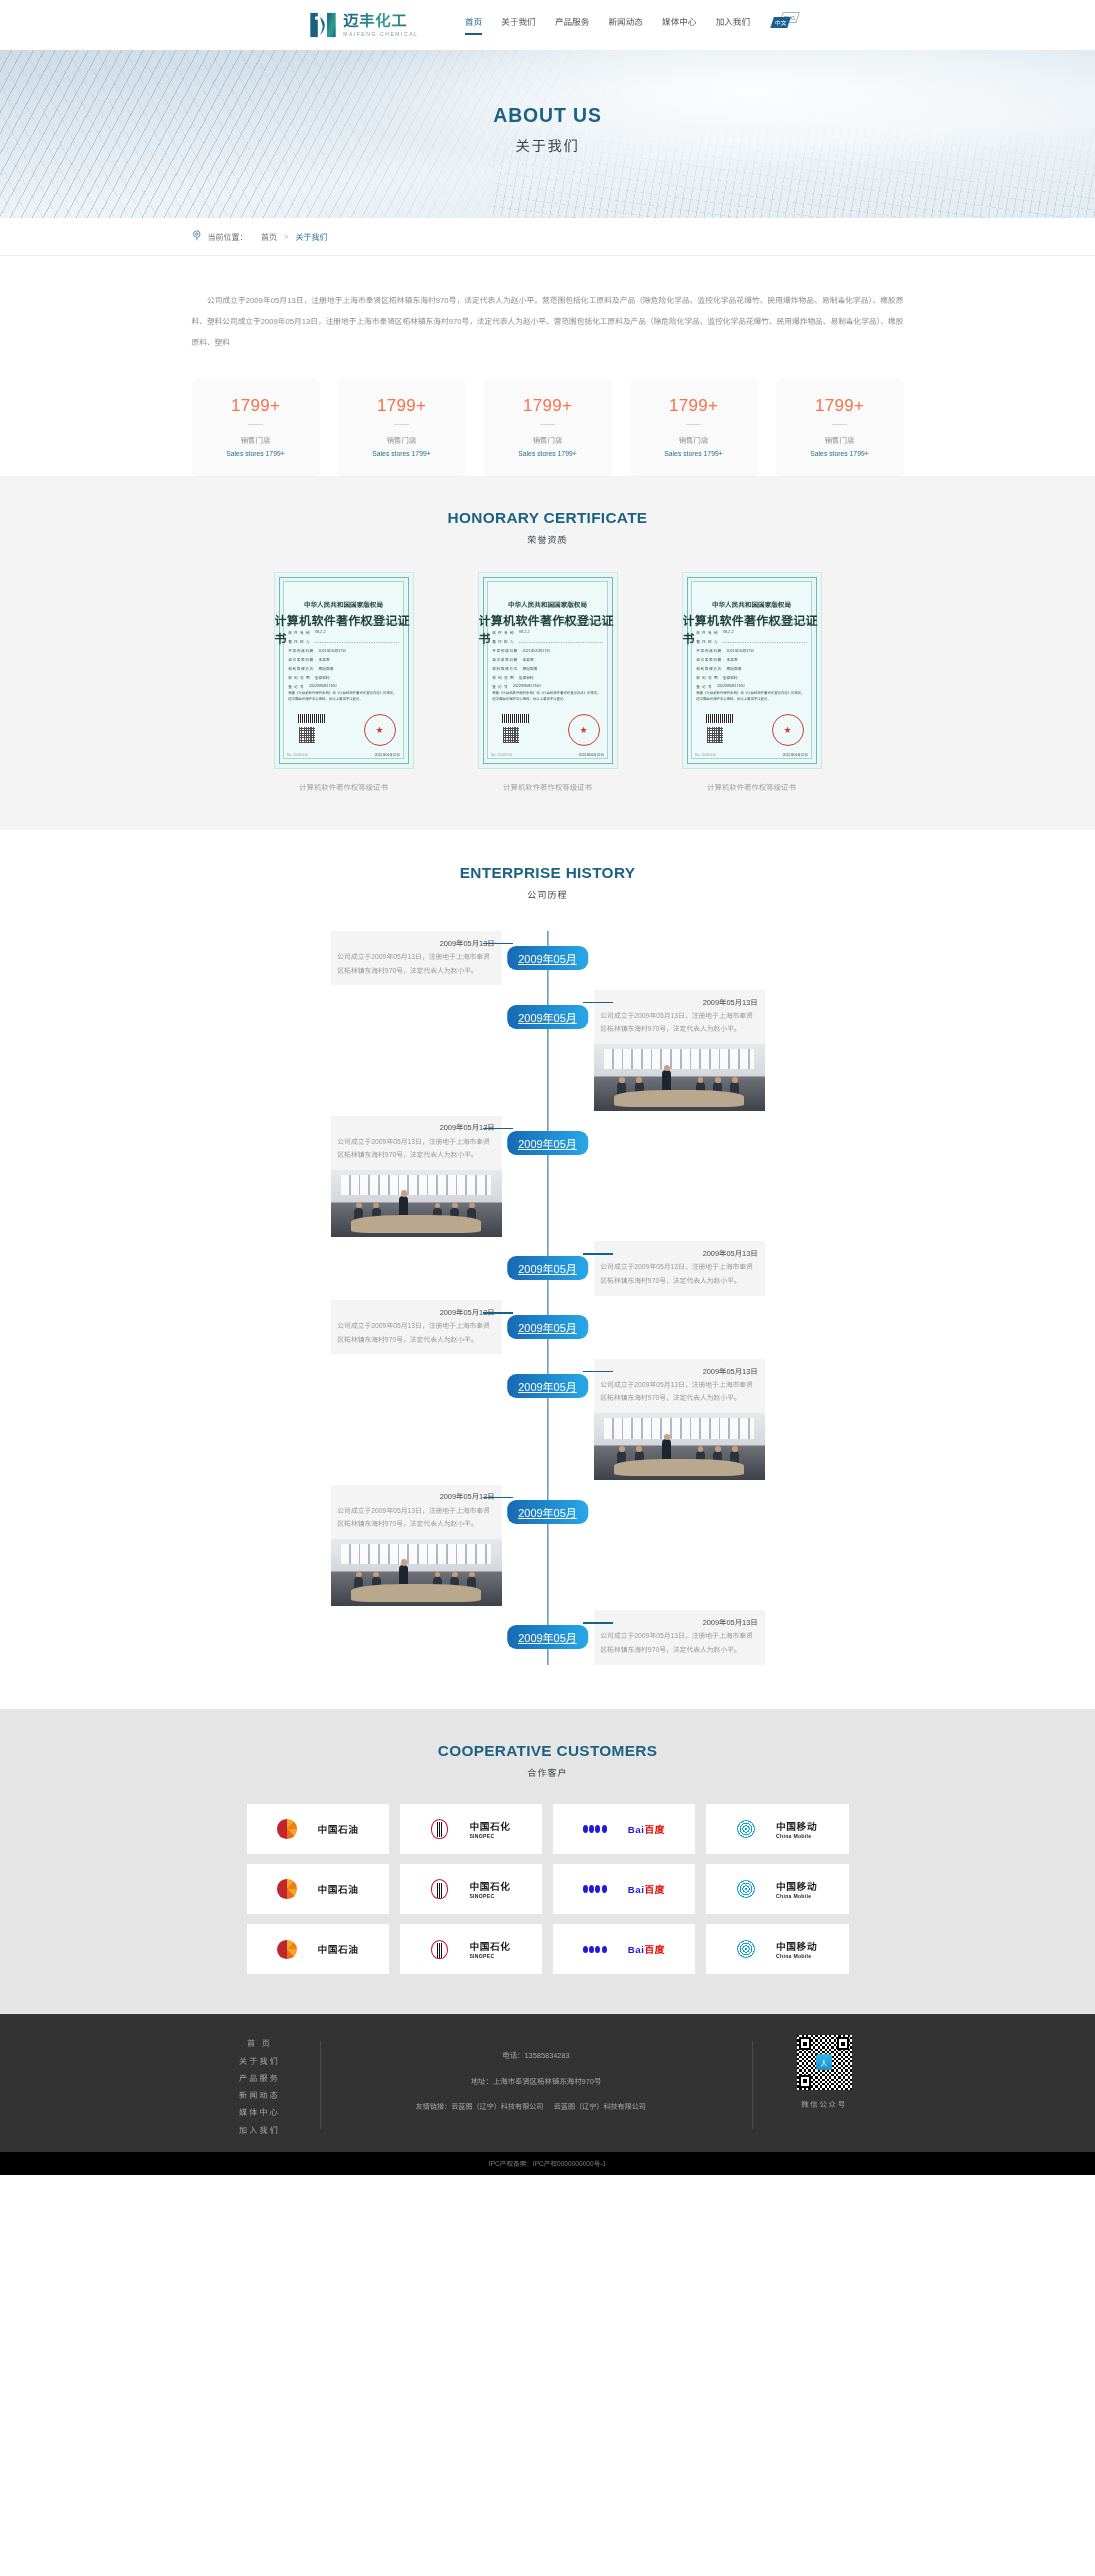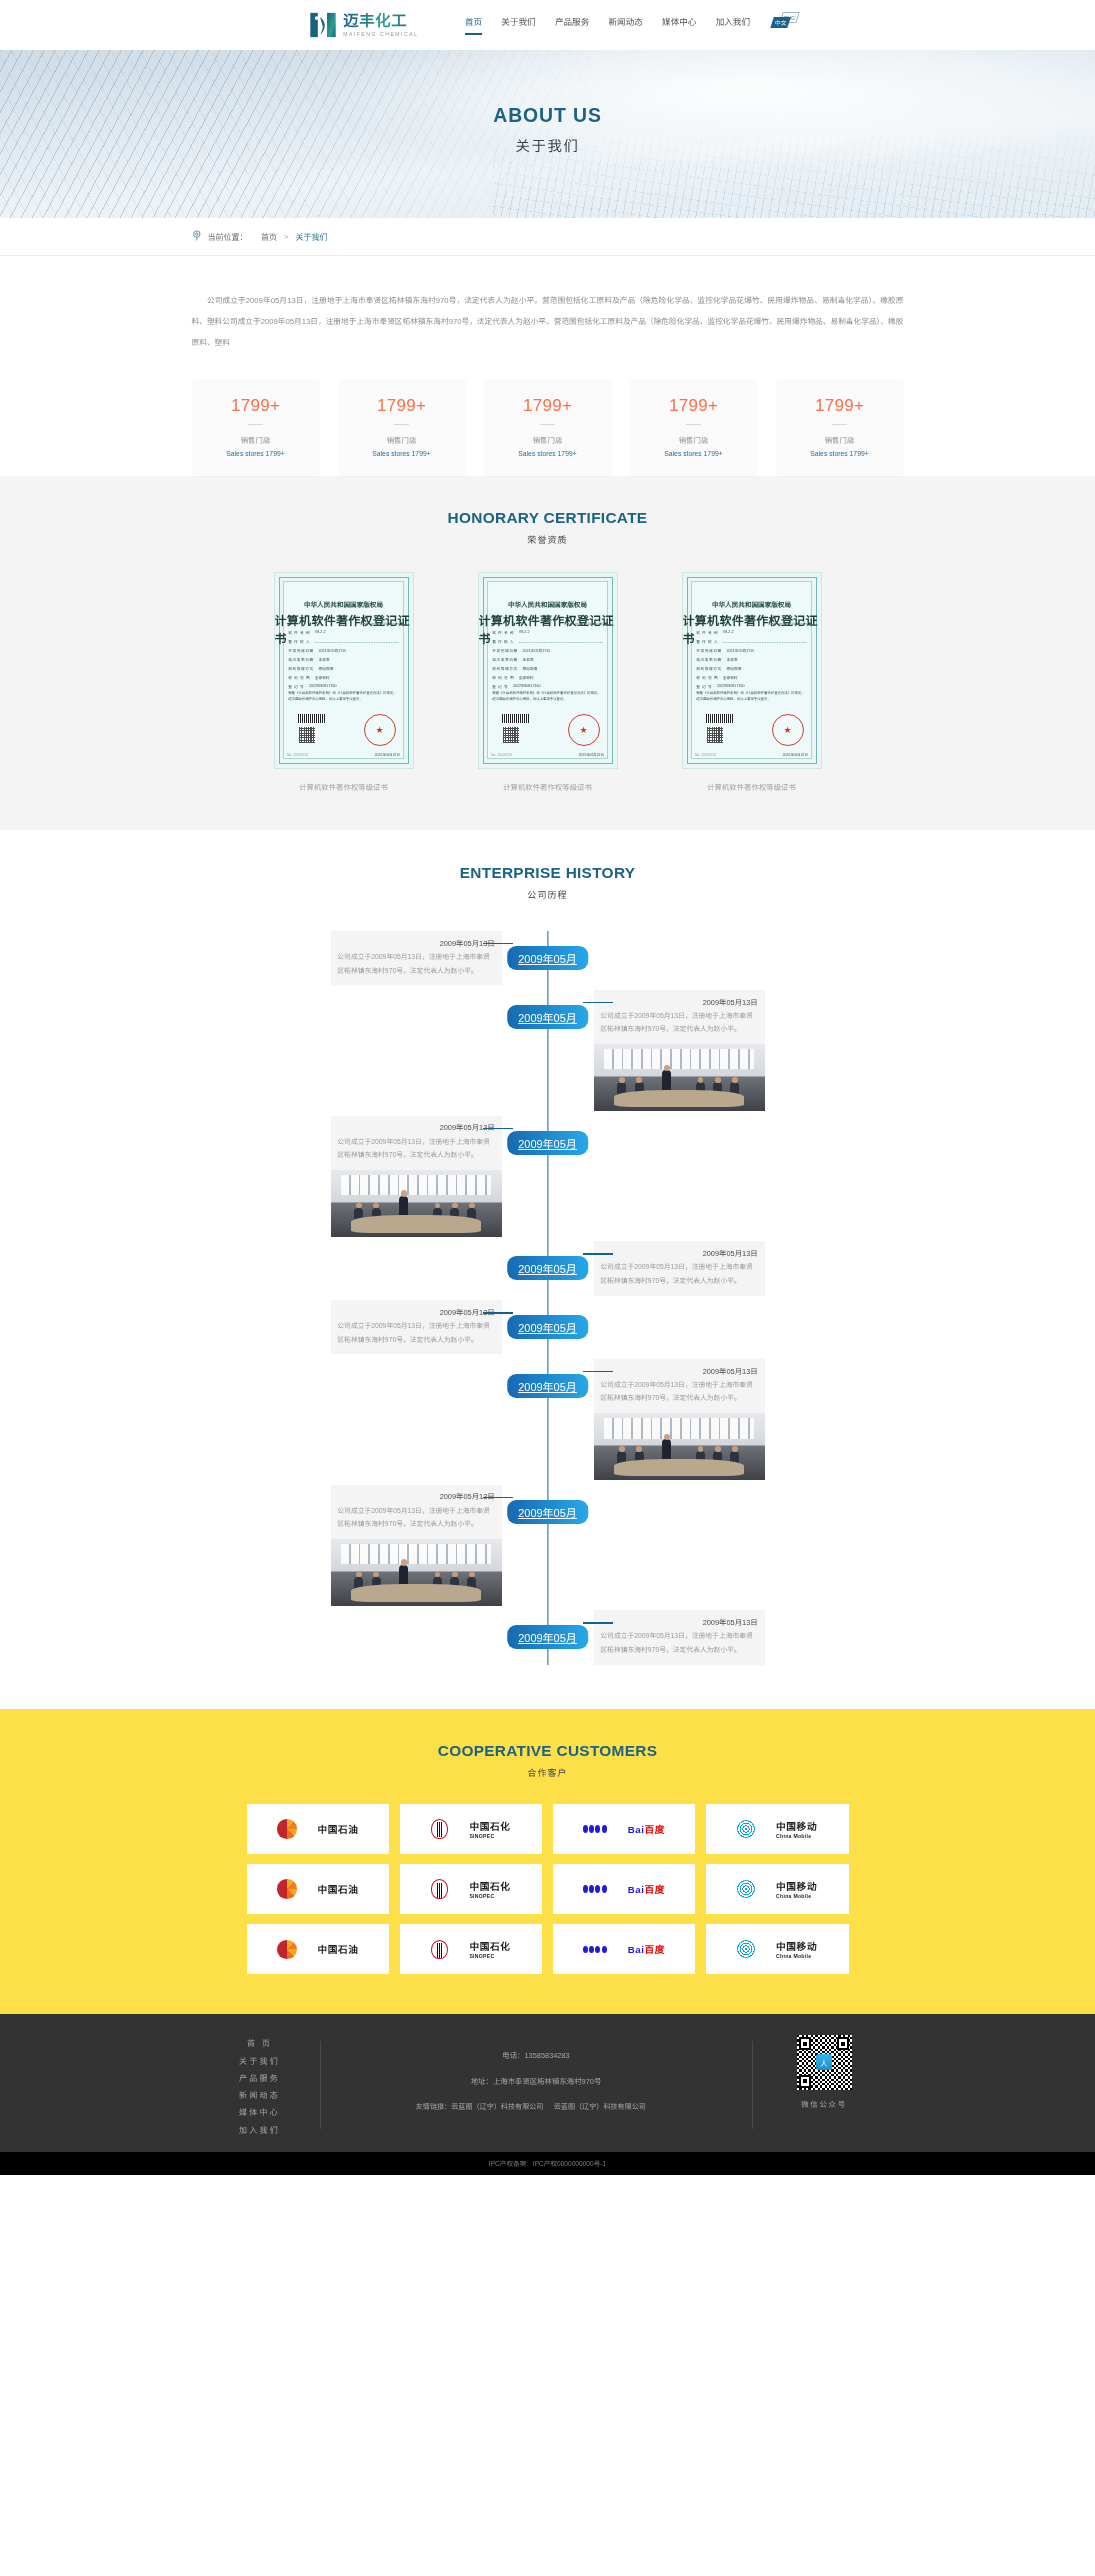--- a/index.html
+++ b/index.html
@@ -184,21 +184,21 @@
   .photo .p { position:absolute; bottom:18%; width:9px; height:17px; border-radius:4px 4px 1.1px 1.1px;
     background:#2b3340; }
   .photo .p::after { content:""; position:absolute; left:1.7px; top:-5.1px; width:5.7px; height:5.7px;
     border-radius:50%; background:#c59b7b; }
   .photo .stand { position:absolute; left:40%; bottom:22%; width:9px; height:26px;
     background:#1e2530; border-radius:4px 4px 1.1px 1.1px; }
   .photo .stand::after { content:""; position:absolute; left:1.7px; top:-5.7px; width:6.3px; height:6.3px;
     border-radius:50%; background:#caa184; }
 
   
-  .cust-sec { background:#fde047; padding:33px 0 40px; }
+  .cust-sec { background:#e5e5e5; padding:33px 0 40px; }
   .cust-grid { width:602px; margin:25px auto 0; display:grid;
                grid-template-columns:repeat(4,1fr); gap:10.3px; }
   .cust-card {
     background:#fff; height:50px; display:flex; align-items:center; justify-content:center;
     gap:21px; cursor:pointer;
   }
   .cust-label { font-size:9.7px; font-weight:bold; color:#1d1d1d; letter-spacing:0.6px; }
   .cust-sub { font-size:5.1px; font-weight:bold; color:#1d1d1d; letter-spacing:0.3px; }
   .cnpc-mark { width:19.4px; height:19.4px; border-radius:50%;
     background:conic-gradient(#f5a623 0 12%,#f07c1e 12% 25%,#f5a623 25% 37%,#ef6c1c 37% 50%,

